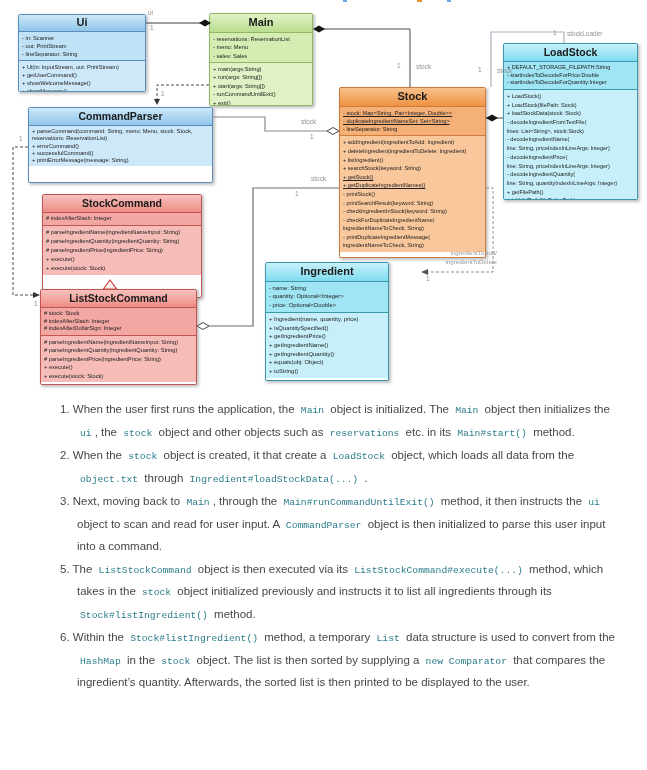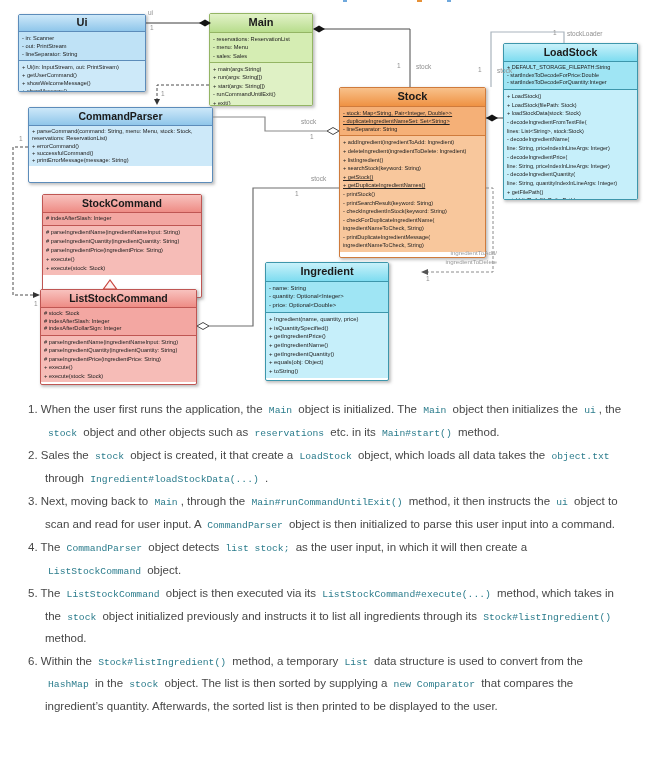--- a/index.html
+++ b/index.html
@@ -65,21 +65,21 @@
 
   .lbl { position:absolute; font-size:6.5px; line-height:8px; color:#8f8f8f; white-space:nowrap; }
   .lbl-block { position:absolute; font-size:6.2px; line-height:8.5px; color:#9a9a9a; text-align:right; }
 
   .top-remnant { position:absolute; left:0; top:0; width:647px; height:3px; }
   .top-remnant i { position:absolute; top:0; height:2px; display:block; }
 
   
   .notes { position:absolute; left:28px; top:399px; width:599px; color:#474747;
            font-size:11.5px; line-height:21.5px; }
-  .note { padding-left:17px; text-indent:-17px; margin-bottom:1px; }
+  .note { padding-left:17px; text-indent:-17px; margin-bottom:1px;margin-left:32px; }
   .note .num { color:#474747; }
   .note .code { font-family:"Liberation Mono","DejaVu Sans Mono",monospace;
                 font-size:9.7px; color:#2b7c8c; padding:0 3px; text-indent:0; }
 </style>
 </head>
 <body>
 
 <div class="page">
   <div class="diagram">
 
@@ -296,19 +296,18 @@
     <div class="lbl" style="left:295px;top:190px;">1</div>
     <div class="lbl-block" style="left:402px;top:249px;width:95px;">
       <div>ingredientToAdd/</div>
       <div>ingredientToDelete</div>
     </div>
     <div class="lbl" style="left:426px;top:275px;">1</div>
   </div>
 
   <div class="notes">
       <div class="note"><span class="num">1. </span><span>When the user first runs the application, the </span><span class="code">Main</span><span> object is initialized. The </span><span class="code">Main</span><span> object then initializes the </span><span class="code">ui</span><span>, the </span><span class="code">stock</span><span> object and other objects such as </span><span class="code">reservations</span><span> etc. in its </span><span class="code">Main#start()</span><span> method.</span></div>
-      <div class="note"><span class="num">2. </span><span>Sales the </span><span class="code">stock</span><span> object is created, it that create a </span><span class="code">LoadStock</span><span> object, which loads all data takes the </span><span class="code">object.txt</span><span> through </span><span class="code">Ingredient#loadStockData(...)</span><span> .</span></div>
+      <div class="note"><span class="num">2. </span><span>When the </span><span class="code">stock</span><span> object is created, it that create a </span><span class="code">LoadStock</span><span> object, which loads all data from the </span><span class="code">object.txt</span><span> through </span><span class="code">Ingredient#loadStockData(...)</span><span> .</span></div>
       <div class="note"><span class="num">3. </span><span>Next, moving back to </span><span class="code">Main</span><span>, through the </span><span class="code">Main#runCommandUntilExit()</span><span> method, it then instructs the </span><span class="code">ui</span><span> object to scan and read for user input. A </span><span class="code">CommandParser</span><span> object is then initialized to parse this user input into a command.</span></div>
-      <div class="note"><span class="num">4. </span><span>The </span><span class="code">CommandParser</span><span> object detects </span><span class="code">list stock;</span><span> as the user input, in which it will then create a </span><span class="code">ListStockCommand</span><span> object.</span></div>
       <div class="note"><span class="num">5. </span><span>The </span><span class="code">ListStockCommand</span><span> object is then executed via its </span><span class="code">ListStockCommand#execute(...)</span><span> method, which takes in the </span><span class="code">stock</span><span> object initialized previously and instructs it to list all ingredients through its </span><span class="code">Stock#listIngredient()</span><span> method.</span></div>
       <div class="note"><span class="num">6. </span><span>Within the </span><span class="code">Stock#listIngredient()</span><span> method, a temporary </span><span class="code">List</span><span> data structure is used to convert from the </span><span class="code">HashMap</span><span> in the </span><span class="code">stock</span><span> object. The list is then sorted by supplying a </span><span class="code">new Comparator</span><span> that compares the ingredient’s quantity. Afterwards, the sorted list is then printed to be displayed to the user.</span></div>
     </div>
 </div>
 
 </body></html>

